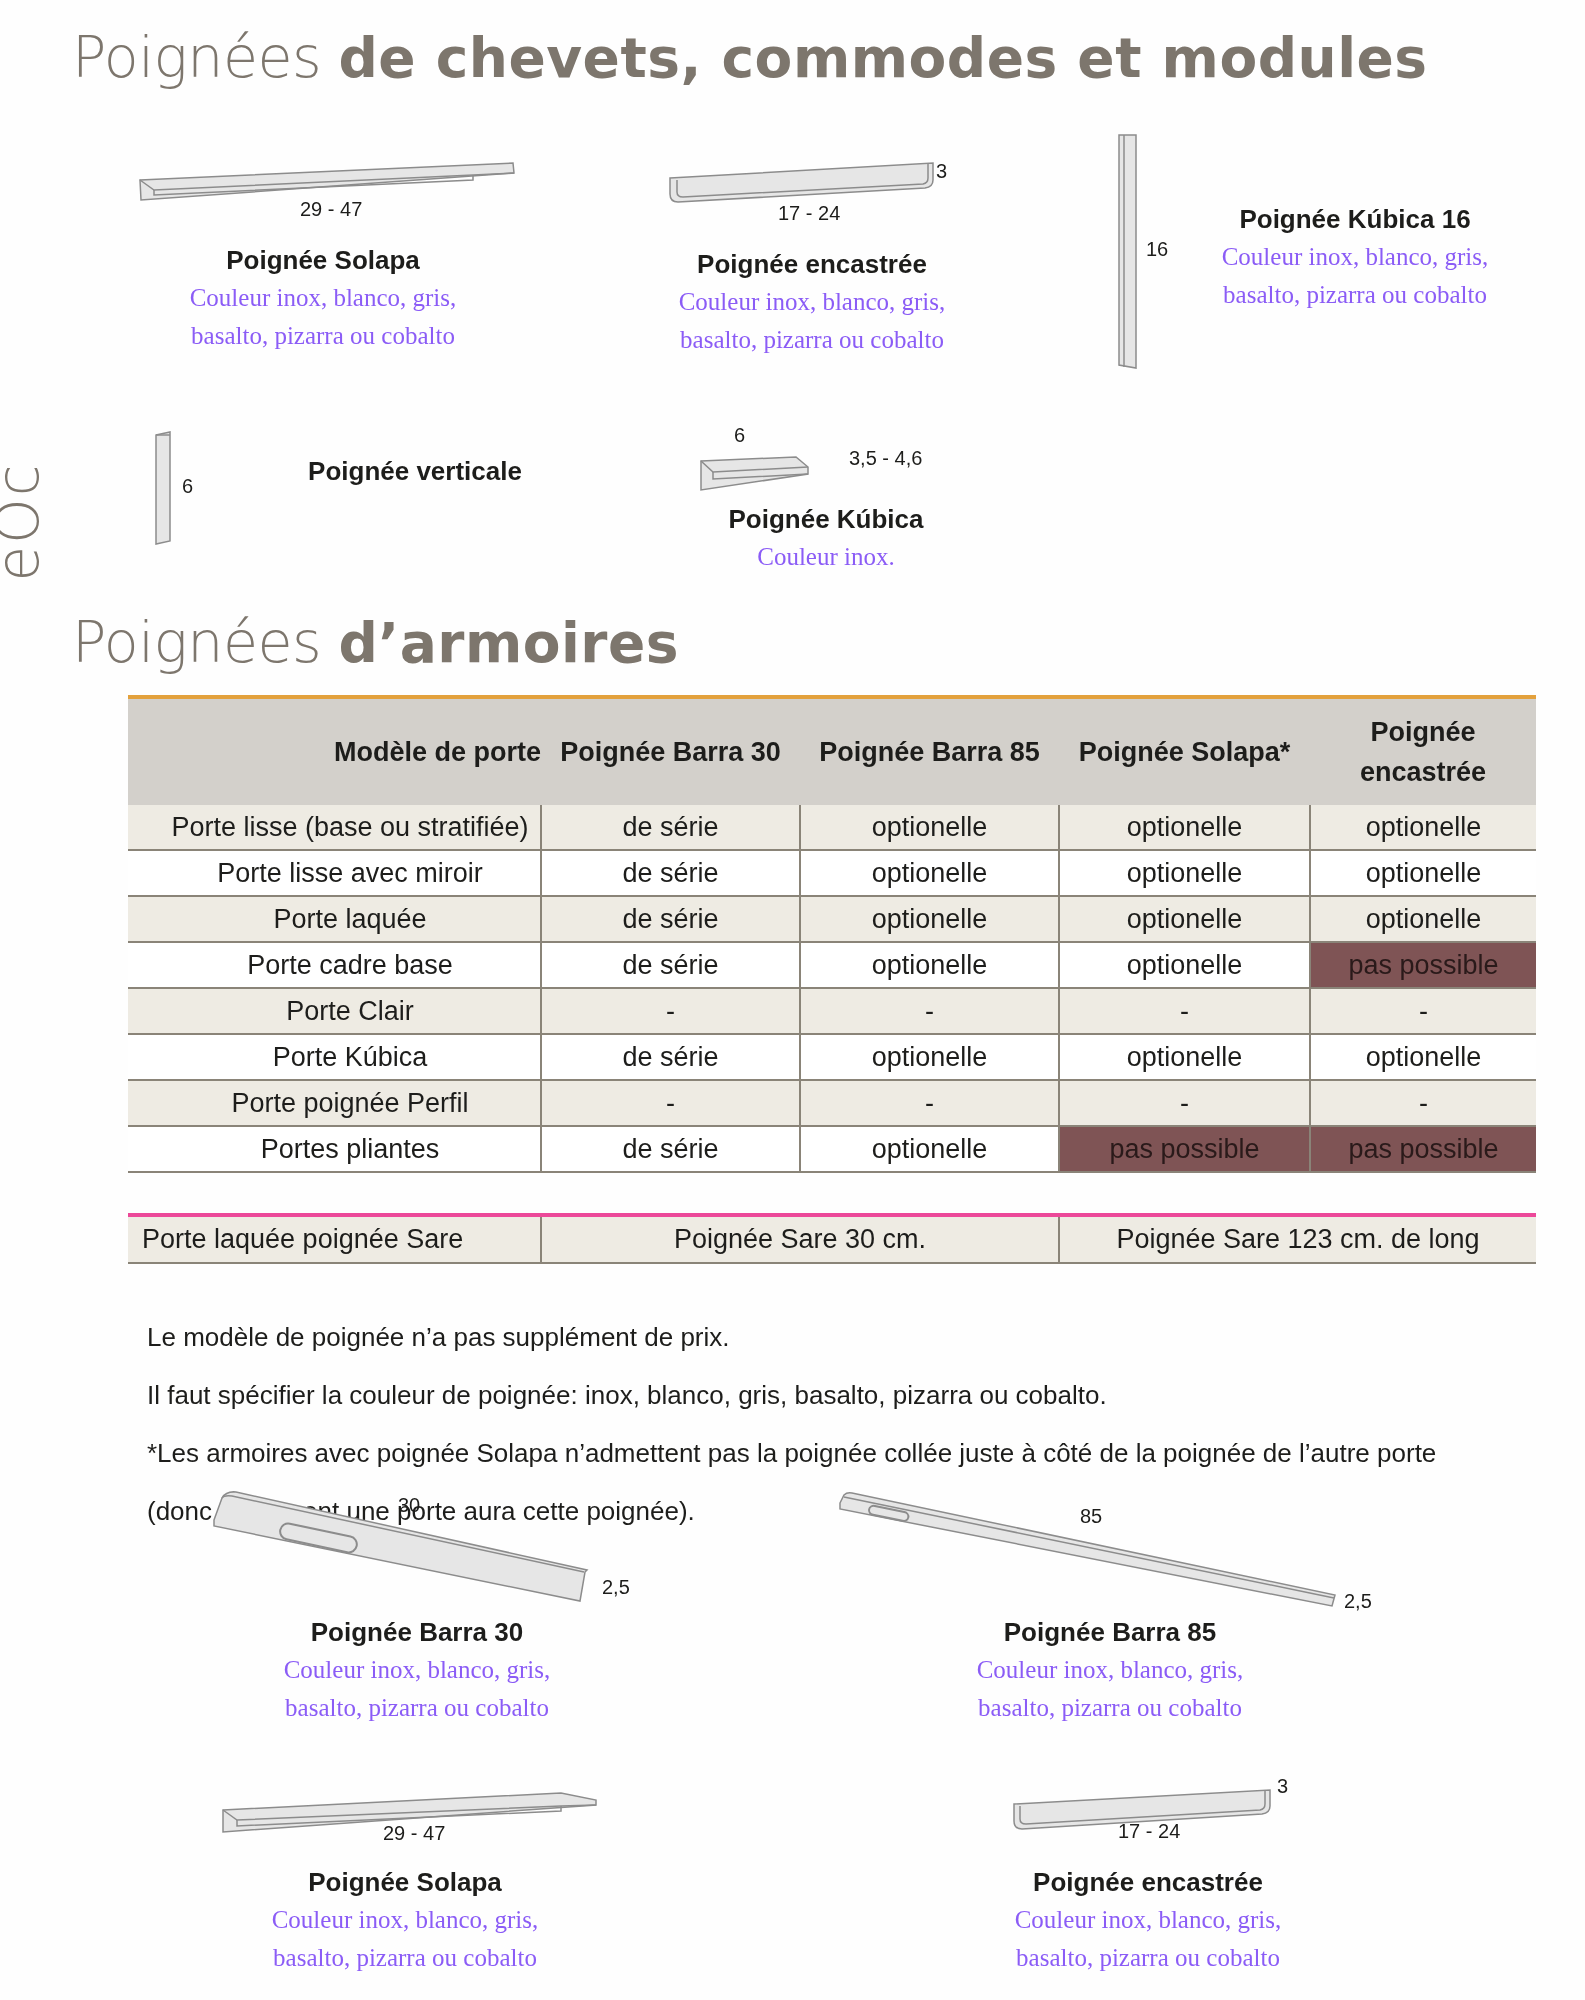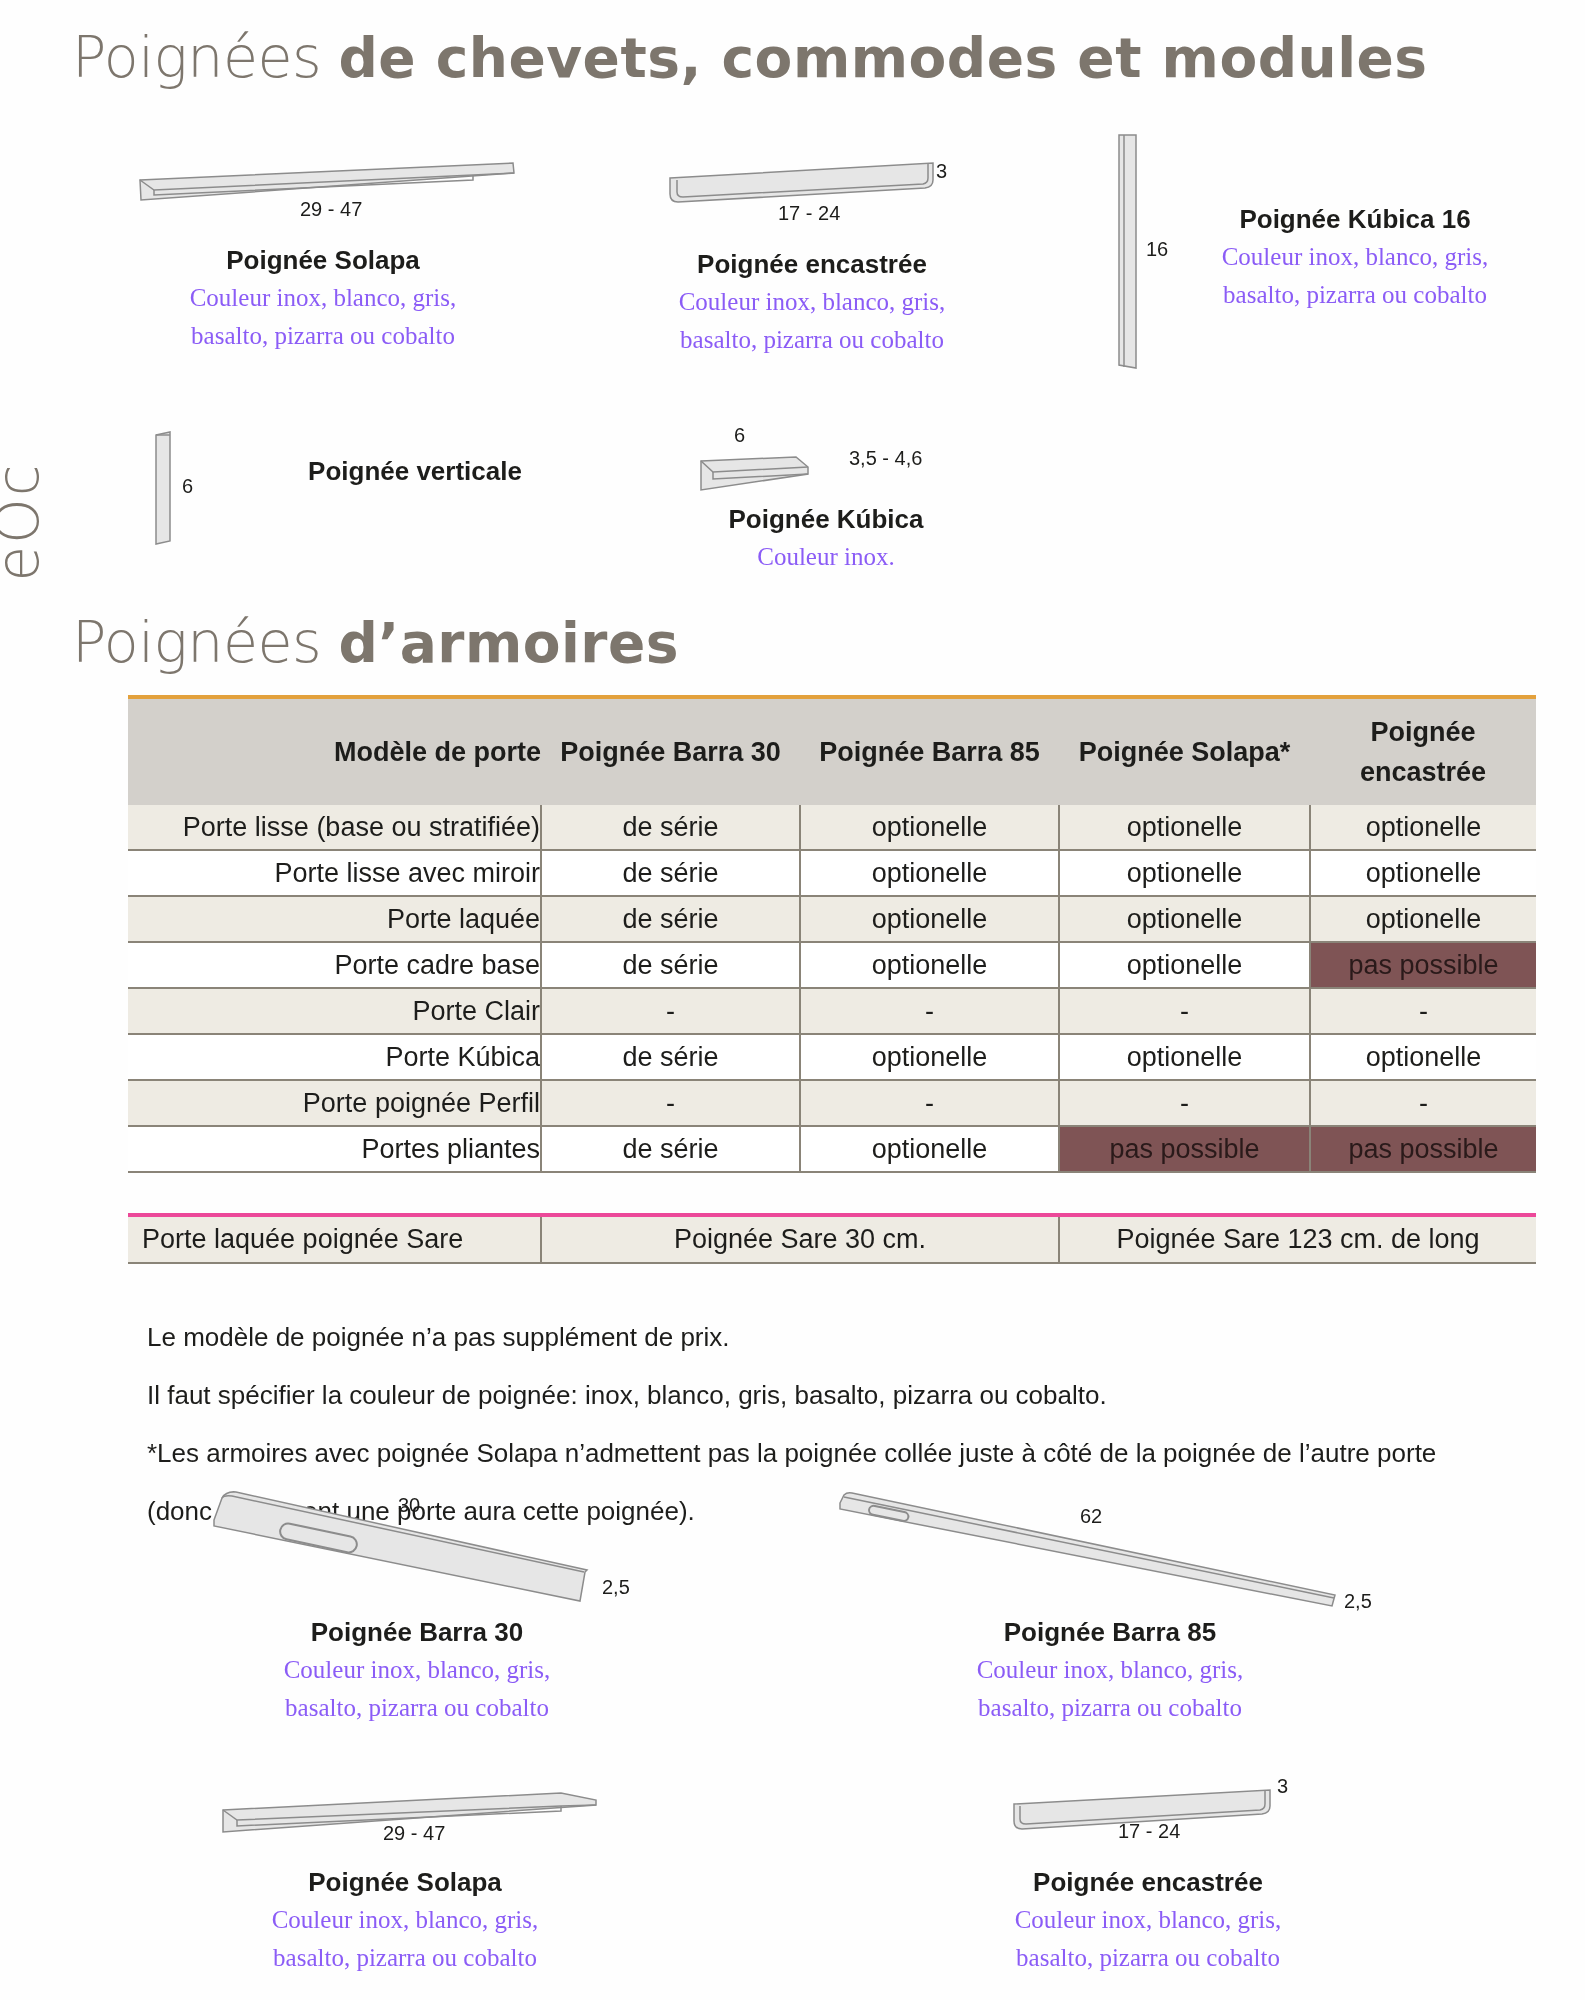--- a/index.html
+++ b/index.html
@@ -20,21 +20,21 @@
   .logo { position: absolute; left: 0; top: 438px; width: 56px; height: 150px; }
   .logo span { position: absolute; left: -42px; top: 50px; transform: rotate(-90deg); font-family: "DejaVu Sans", sans-serif;
                font-size: 58px; font-weight: 300; color: #7d766d; letter-spacing: 2px; white-space: nowrap; }
 
   
   .tbl { position: absolute; left: 128px; top: 695px; width: 1408px; border-collapse: collapse; table-layout: fixed; font-family: "Liberation Sans", sans-serif; }
   .tbl .orange { height: 4px; background: #e3a13c; }
   .tbl th { background: #d3d0cb; height: 106px; font-size: 27px; font-weight: 700; color: #1d1d1b; padding: 0; }
   .tbl th.first { text-align: right; padding-left: 10px; }
   .tbl td { height: 44px; font-size: 27px; text-align: center; padding: 0; border-bottom: 2px solid #8a8478; border-left: 2px solid #8a8478; color: #1d1d1b; }
-  .tbl td.first { text-align: right; padding-left: 32px; border-left: none; }
+  .tbl td.first { text-align: center; padding-left: 32px; border-left: none; }
   .tbl tr.odd td { background: #eeebe3; }
   .tbl tr.even td { background: #ffffff; }
   .tbl td.no { background: #7f5455 !important; color: #2a1a1a; }
 
   .sare { position: absolute; left: 128px; top: 1213px; width: 1408px; border-collapse: collapse; table-layout: fixed; font-family: "Liberation Sans", sans-serif; }
   .sare td { height: 45px; background: #eeebe3; font-size: 27px; text-align: center; border-top: 4px solid #ec4899; border-bottom: 2px solid #8a8478; border-left: 2px solid #8a8478; padding: 0; }
   .sare td.first { text-align: left; padding-left: 14px; border-left: none; }
 
   .notes { position: absolute; left: 130px; top: 1300px; width: 1440px; font-family: "Liberation Sans", sans-serif; font-size: 26px; line-height: 41px; color: #1d1d1b; }
   .notes p { margin: 17px; white-space: nowrap; }
@@ -225,21 +225,21 @@
   <div class="name">Poignée Barra 30</div>
   <div class="desc">Couleur inox, blanco, gris,</div>
   <div class="desc">basalto, pizarra ou cobalto</div>
 </div>
 
 <svg class="draw" style="left:838px;top:1491px;" width="500" height="115">
   <path class="f" d="M2,12 L6,4 Q9,1 14,2 L497,104 L494,115 L2,18 Z"></path>
   <line class="l" x1="6" y1="6" x2="496" y2="107"></line>
   <rect x="32" y="14" rx="5" ry="5" width="40" height="9" transform="rotate(11.5 32 14)" fill="none" stroke="#8c8c8c" stroke-width="2"></rect>
 </svg>
-<div class="dim" style="left:1080px;top:1505px;">62</div>
+<div class="dim" style="left:1080px;top:1505px;">85</div>
 <div class="dim" style="left:1344px;top:1590px;">2,5</div>
 <div class="prod" style="left:910px;top:1613px;width:400px;">
   <div class="name">Poignée Barra 85</div>
   <div class="desc">Couleur inox, blanco, gris,</div>
   <div class="desc">basalto, pizarra ou cobalto</div>
 </div>
 
 <svg class="draw" style="left:221px;top:1790px;" width="380" height="45">
   <polygon class="f" points="2,20 340,3 375,10 375,15 2,42"></polygon>
   <polyline class="l" points="2,20 16,30 340,16 375,15"></polyline>

